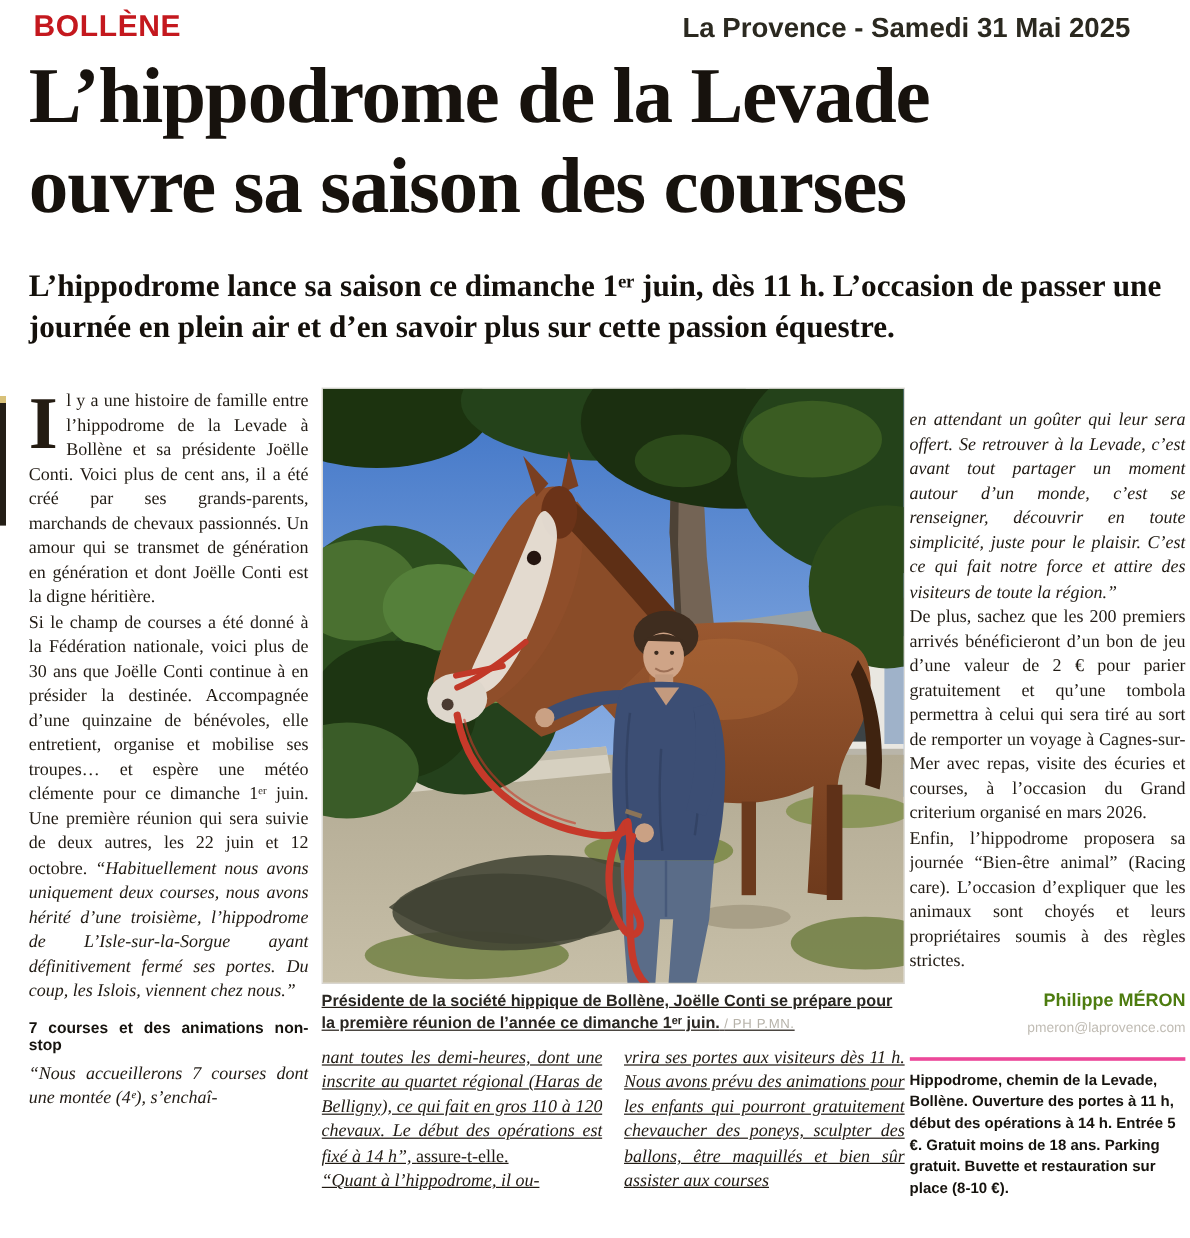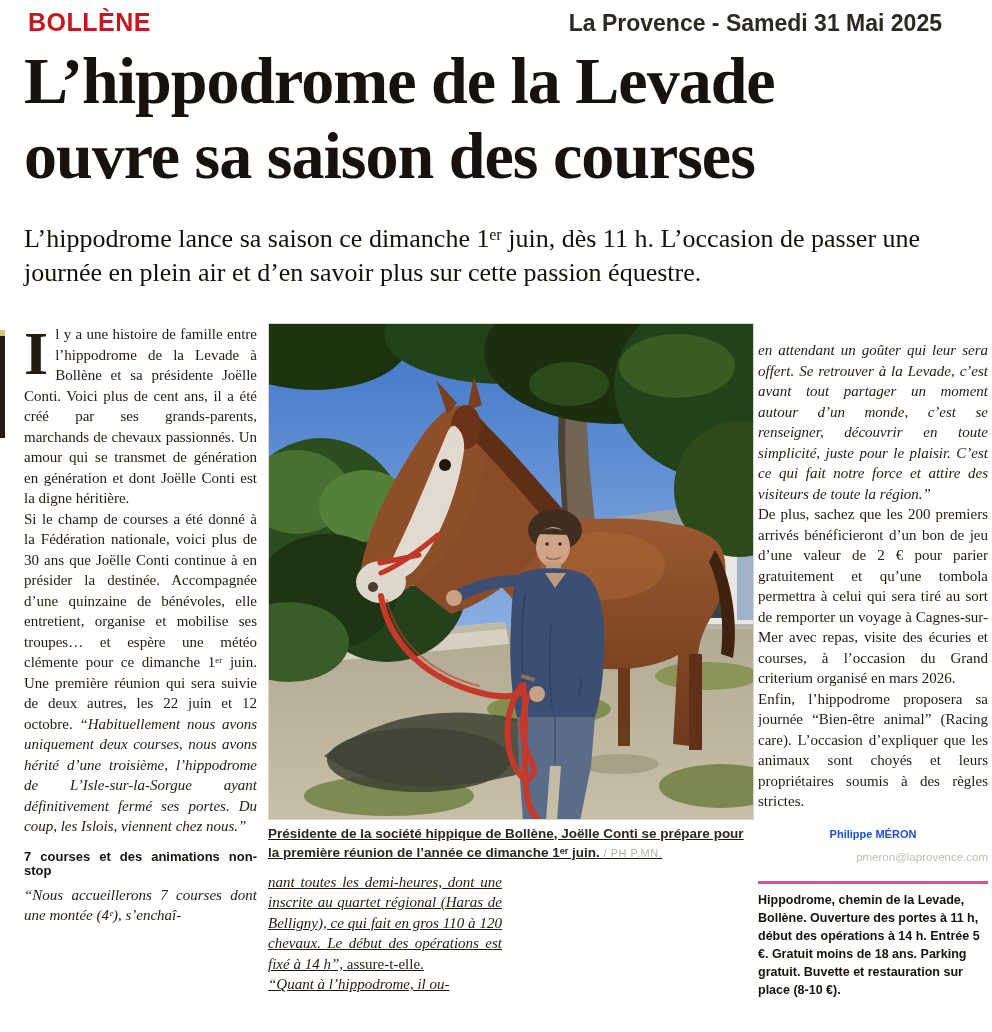--- a/index.html
+++ b/index.html
@@ -20,21 +20,21 @@
     font-size:23px;color:#2b2920;
   }
   .headline{
     position:absolute;left:24px;top:44px;width:952px;
     font-weight:700;font-size:66px;line-height:1.13;letter-spacing:-1px;
     color:#17120d;margin:0;
   }
   .headline span{display:block;}
   .standfirst{
     position:absolute;left:24px;top:222px;width:948px;
-    font-weight:400;font-size:26px;line-height:1.32;color:#14100b;
+    font-weight:700;font-size:26px;line-height:1.32;color:#14100b;
   }
   
   .body-text{font-size:15px;line-height:20.5px;text-align:justify;color:#201a13;}
   .body-text p{margin:0;}
   .italic{font-style:italic;}
   .col-left{position:absolute;left:24px;top:324px;width:233px;height:706px;overflow:hidden;}
   .col-right{position:absolute;left:758px;top:340px;width:230px;height:706px;overflow:hidden;}
   .dropcap{
     float:left;font-weight:700;font-size:62px;line-height:50px;
     padding:4px 7px 0 0;color:#241c12;font-family:"Liberation Serif",serif;
@@ -50,22 +50,22 @@
     margin-top:5px;font-family:"Liberation Sans",sans-serif;font-weight:700;
     font-size:13.5px;line-height:1.4;color:#2a2722;text-align:left;
   }
   .credit{
     font-weight:400;font-size:11px;color:#b7b3aa;letter-spacing:.5px;
   }
   .mid-cols{display:flex;gap:18px;margin-top:9px;}
   .mid-col{width:234px;height:150px;overflow:hidden;}
   
   .byline{
-    text-align:center;font-family:"Liberation Sans",sans-serif;font-weight:700;
-    font-size:11px;color:#1d4ed8;margin-top:12px;
+    text-align:right;font-family:"Liberation Sans",sans-serif;font-weight:700;
+    font-size:15px;color:#4d7c0f;margin-top:12px;
   }
   .email{
     text-align:right;font-family:"Liberation Sans",sans-serif;
     font-size:11.5px;color:#c0bcb4;margin-top:3px;
   }
   .infobox{
     margin-top:13px;border-top:3px solid #ec4899;padding-top:7px;
     font-family:"Liberation Sans",sans-serif;font-weight:700;
     font-size:12.5px;line-height:1.45;color:#16130e;text-align:left;
   }
@@ -219,20 +219,23 @@
       </svg>
     </div>
 
     <div class="caption"><span>Présidente de la société hippique de Bollène, Joëlle Conti se prépare pour la première réunion de l’année ce dimanche 1ᵉʳ juin.</span> <span class="credit">/ PH P.MN.</span></div>
 
     <div class="mid-cols">
       <div class="mid-col body-text">
         <p><span class="italic">nant toutes les demi-heures, dont une inscrite au quartet régional (Haras de Belligny), ce qui fait en gros 110 à 120 chevaux. Le début des opérations est fixé à 14 h”, </span><span>assure-t-elle.</span></p>
         <p class="italic">“Quant à l’hippodrome, il ou-</p>
       </div>
+      <div class="mid-col body-text">
+        <p class="italic">vrira ses portes aux visiteurs dès 11 h. Nous avons prévu des animations pour les enfants qui pourront gratuitement chevaucher des poneys, sculpter des ballons, être maquillés et bien sûr assister aux courses</p>
+      </div>
     </div>
   </div>
 
   <div class="col-right body-text">
     <p class="italic">en attendant un goûter qui leur sera offert. Se retrouver à la Levade, c’est avant tout partager un moment autour d’un monde, c’est se renseigner, découvrir en toute simplicité, juste pour le plaisir. C’est ce qui fait notre force et attire des visiteurs de toute la région.”</p>
     <p>De plus, sachez que les 200 premiers arrivés bénéficieront d’un bon de jeu d’une valeur de 2 € pour parier gratuitement et qu’une tombola permettra à celui qui sera tiré au sort de remporter un voyage à Cagnes-sur-Mer avec repas, visite des écuries et courses, à l’occasion du Grand criterium organisé en mars 2026.</p>
     <p>Enfin, l’hippodrome proposera sa journée “Bien-être animal” (Racing care). L’occasion d’expliquer que les animaux sont choyés et leurs propriétaires soumis à des règles strictes.</p>
     <div class="byline">Philippe MÉRON</div>
     <div class="email">pmeron@laprovence.com</div>
     <div class="infobox">Hippodrome, chemin de la Levade, Bollène. Ouverture des portes à 11 h, début des opérations à 14 h. Entrée 5 €. Gratuit moins de 18 ans. Parking gratuit. Buvette et restauration sur place (8-10 €).</div>

